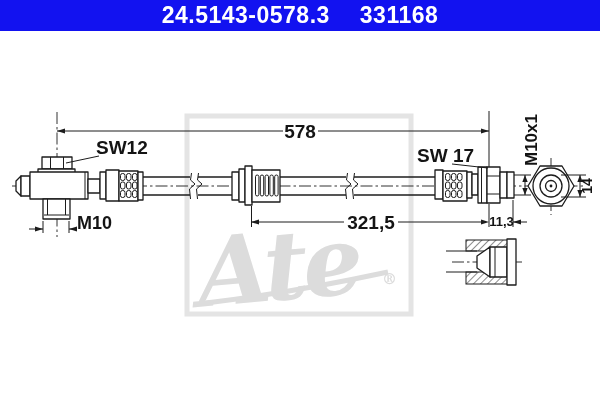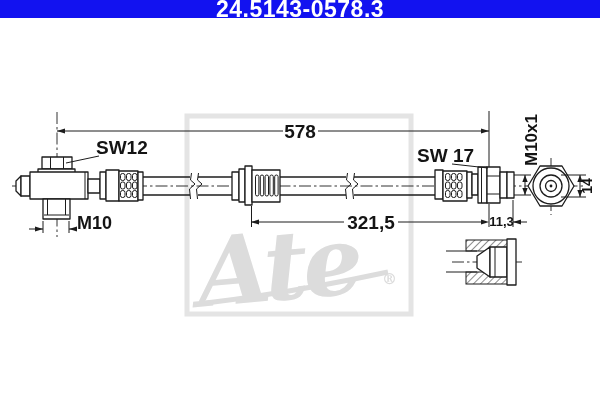--- a/index.html
+++ b/index.html
@@ -1,37 +1,38 @@
 <!DOCTYPE html>
 <html><head>
 <meta charset="utf-8">
 <style>
   html,body{margin:0;padding:0;background:#fff;}
   .stage{position:relative;width:600px;height:400px;background:#ffffff;overflow:hidden;
          font-family:"Liberation Sans",sans-serif;}
-  .header-bar{position:absolute;left:0;top:0;width:600px;height:18px;background:#1212f0;
+  .header-bar{position:absolute;left:0;top:0;width:600px;height:31px;background:#1212f0;
               display:flex;align-items:center;justify-content:center;gap:30px;
               color:#ffffff;font-weight:bold;font-size:23px;letter-spacing:0.5px;}
   svg{position:absolute;left:0;top:0;}
   .ln  {stroke:#1c1c1c;stroke-width:1.3;fill:none;stroke-linejoin:round;}
   .lnf {stroke:#1c1c1c;stroke-width:1.3;fill:#ffffff;stroke-linejoin:round;}
   .thin{stroke:#1c1c1c;stroke-width:1;fill:none;}
   .cl  {stroke:#1c1c1c;stroke-width:0.9;fill:none;stroke-dasharray:12 3 2.5 3;}
   .dim {stroke:#1c1c1c;stroke-width:1;fill:none;}
   .ah  {fill:#1c1c1c;stroke:none;}
   .dtx {font-family:"Liberation Sans",sans-serif;font-weight:bold;fill:#141414;}
   .wm  {font-family:"DejaVu Serif",serif;font-style:italic;font-weight:bold;fill:#dcdcdc;}
 </style>
 </head>
 <body>
 
 <div class="stage">
 
   <div class="header-bar">
     <span>24.5143-0578.3</span>
+    <span>331168</span>
   </div>
 
   <svg width="600" height="400" viewBox="0 0 600 400">
     <defs>
       <pattern id="hatch" width="5" height="5" patternUnits="userSpaceOnUse" patternTransform="rotate(45)">
         <line x1="0" y1="0" x2="0" y2="5" stroke="#1c1c1c" stroke-width="1"></line>
       </pattern>
     </defs>
 
     <g>

